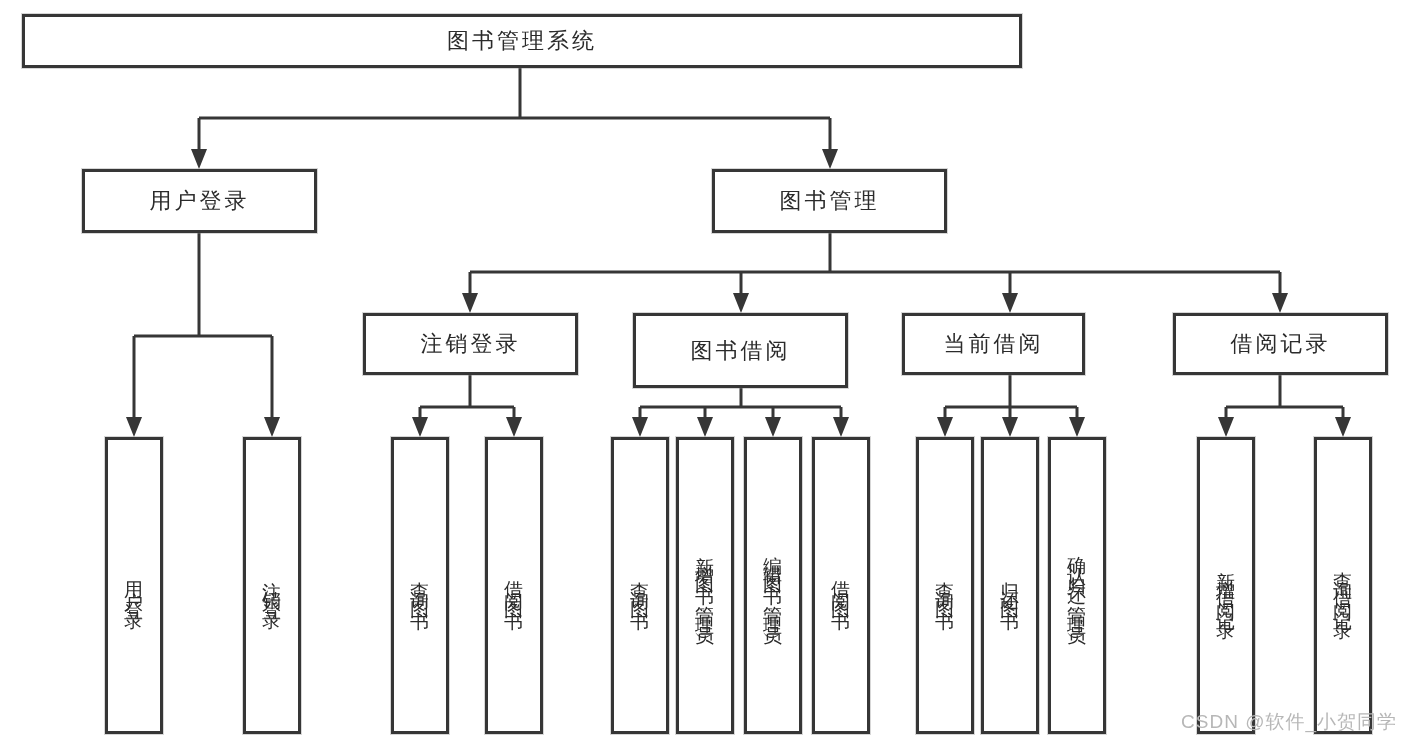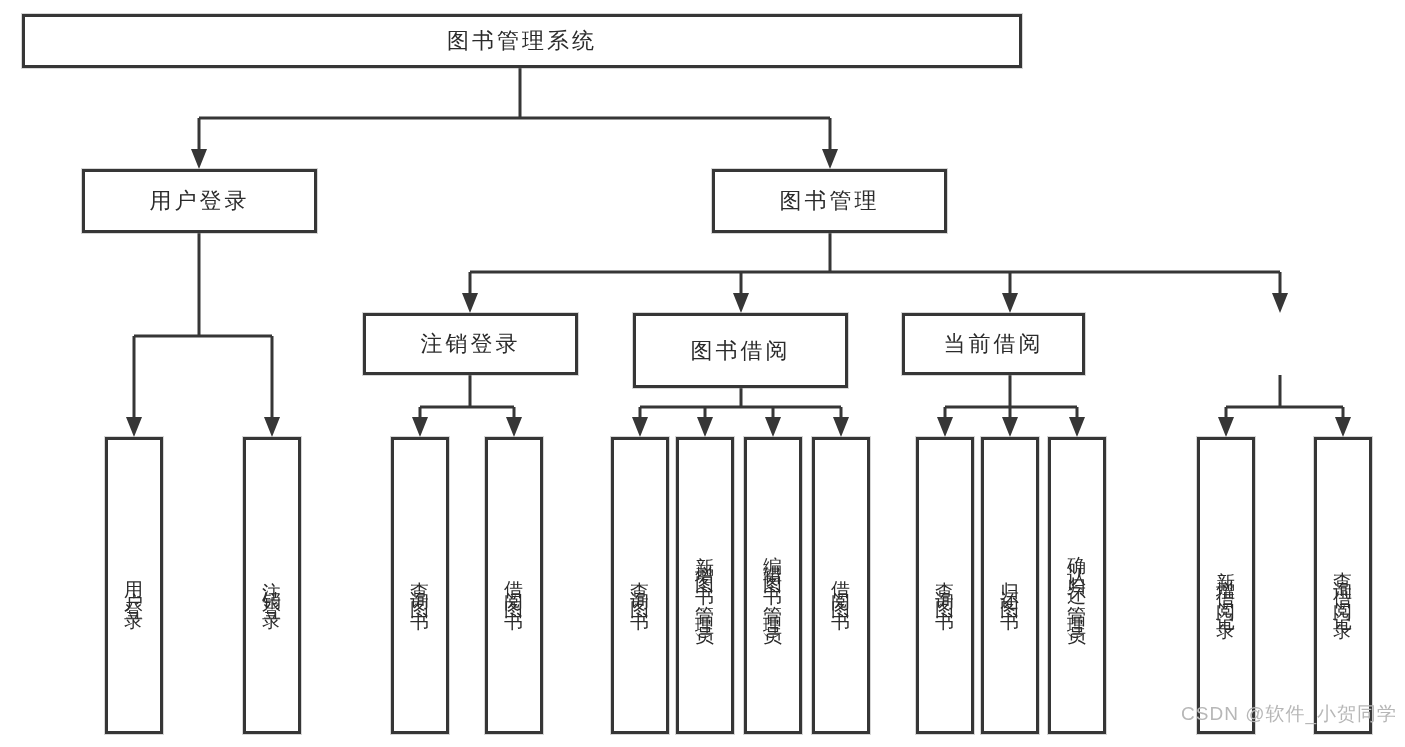--- a/index.html
+++ b/index.html
@@ -28,21 +28,21 @@
   .v span{
     writing-mode:vertical-rl;
     text-orientation:mixed;
     font-size:19px;
     line-height:1;
     letter-spacing:10px;
     white-space:nowrap;
   }
   .watermark{
     position:absolute;
-    right:8px;bottom:20px;
+    right:8px;bottom:12px;
     font-size:19px;
     color:#b7b7b7;
     letter-spacing:1px;
   }
 </style>
 </head>
 <body>
 
 <div class="canvas">
 
@@ -92,20 +92,23 @@
 
   <div class="box h" style="left:363px;top:313px;width:215px;height:62px">
     <span>注销登录</span>
   </div>
   <div class="box h" style="left:633px;top:313px;width:215px;height:75px">
     <span>图书借阅</span>
   </div>
   <div class="box h" style="left:902px;top:313px;width:183px;height:62px">
     <span>当前借阅</span>
   </div>
+  <div class="box h" style="left:1173px;top:313px;width:215px;height:62px">
+    <span>借阅记录</span>
+  </div>
 
   <div class="box v" style="left:105px;top:437px;width:58px;height:297px">
     <span>用户登录</span>
   </div>
   <div class="box v" style="left:243px;top:437px;width:58px;height:297px">
     <span>注销登录</span>
   </div>
 
   <div class="box v" style="left:391px;top:437px;width:58px;height:297px">
     <span>查询图书</span>

